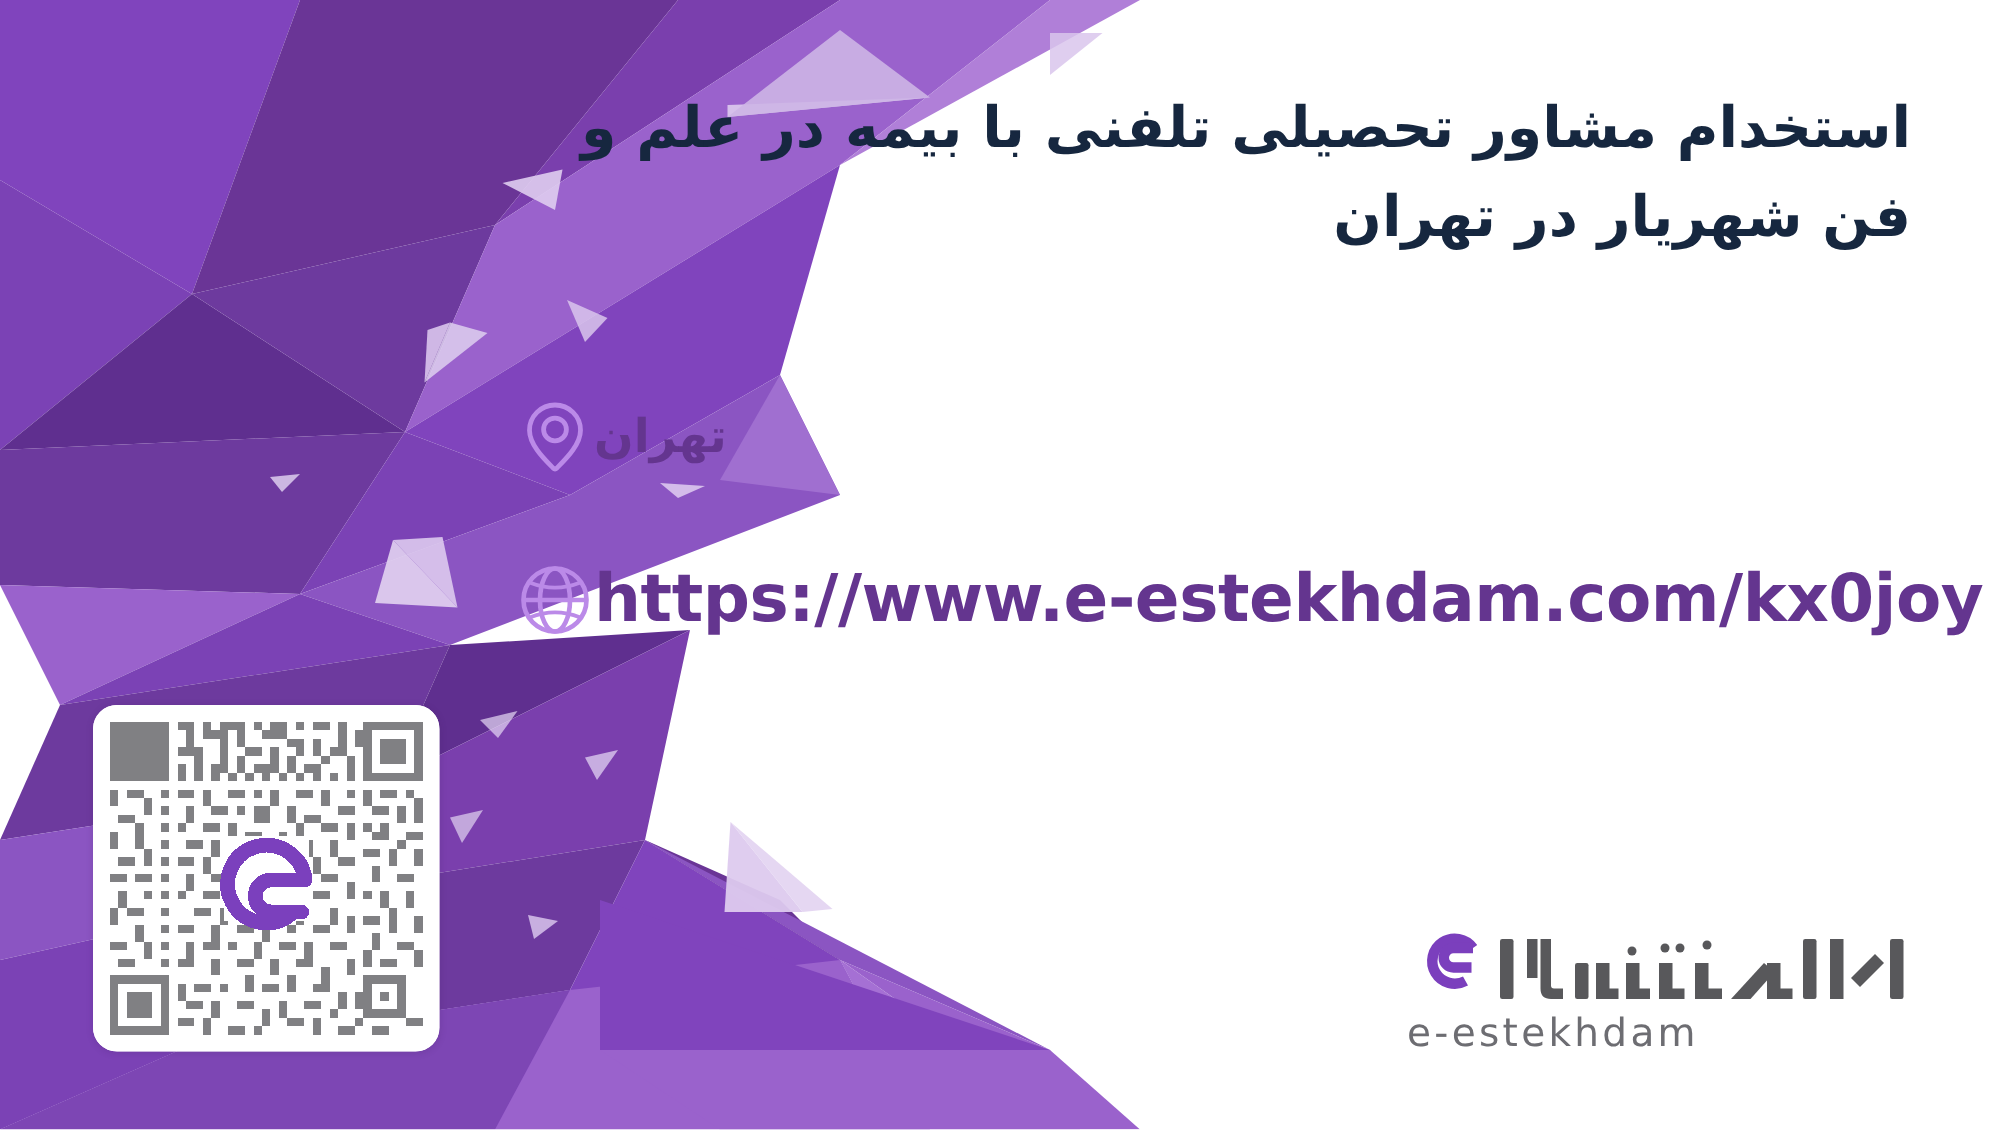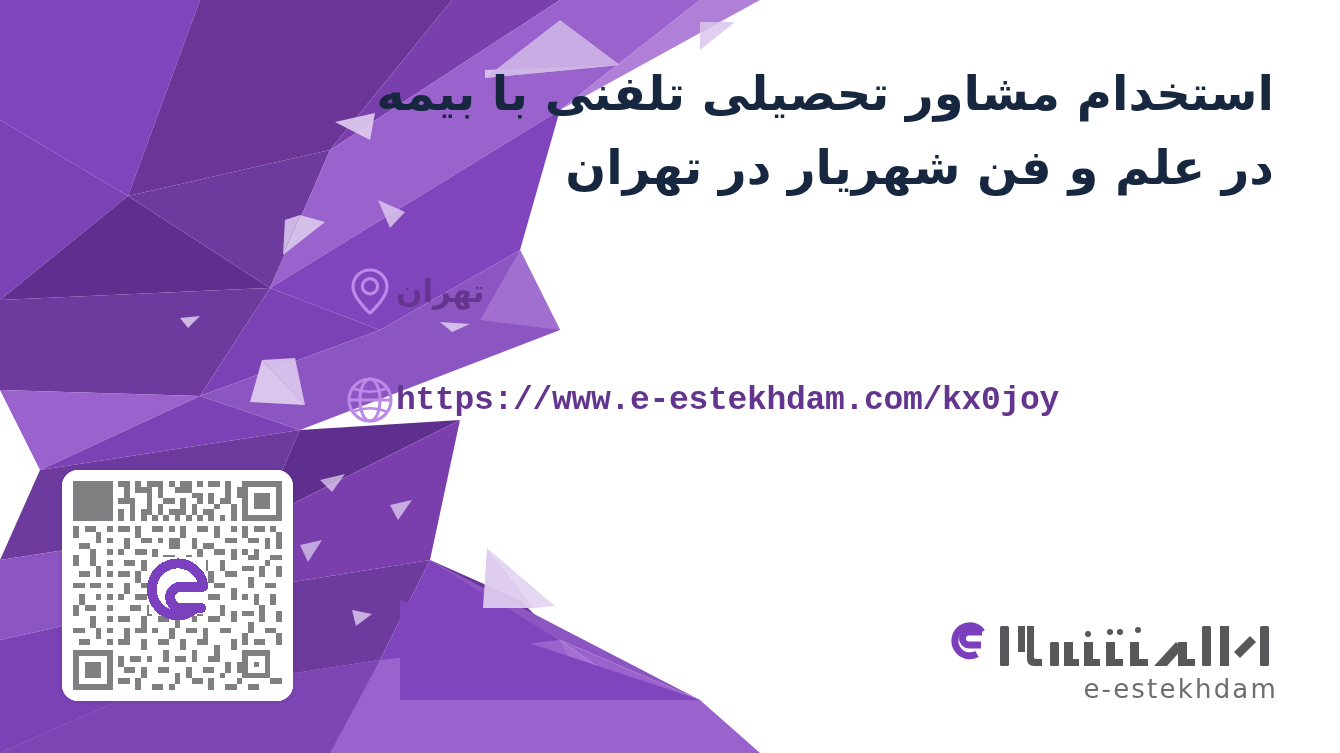--- a/index.html
+++ b/index.html
@@ -29,21 +29,21 @@
     inset:0;
     z-index:5;
   }
   .title{
     position:absolute;
     top:56px;
     right:66px;
     width:930px;
     text-align:right;
     direction:rtl;
-    font-size:48px;
+    font-size:38px;
     line-height:1.55;
     font-weight:bold;
     color:#16273f;
     letter-spacing:0px;
   }
   .meta-row{
     position:absolute;
     display:flex;
     flex-direction:row-reverse;
     align-items:center;
@@ -73,24 +73,23 @@
     margin-right:18px;
     font-size:31px;
     font-weight:bold;
     color:#64358f;
     white-space:nowrap;
     line-height:1;
   }
   .meta-text.ltr{
     direction:ltr;
     unicode-bidi:isolate;
-    font-size:33px;
+    font-size:44px;
     margin-right:20px;
     letter-spacing:-0.3px;
-    font-family:Liberation Mono, monospace;
   }
 
   
   #qr-card{
     position:absolute;
     left:62px;
     top:470px;
     width:231px;
     height:231px;
     background:#ffffff;
@@ -109,21 +108,21 @@
     width:340px;
     height:102px;
     z-index:6;
   }
   #logo svg{display:block;}
   .logo-sub{
     position:absolute;
     right:0;
     top:62px;
     width:340px;
-    text-align:right;
+    text-align:left;
     direction:ltr;
     font-size:26px;
     color:#6d6d72;
     letter-spacing:2.2px;
     font-weight:400;
   }
 </style>
 </head>
 <body>
 

